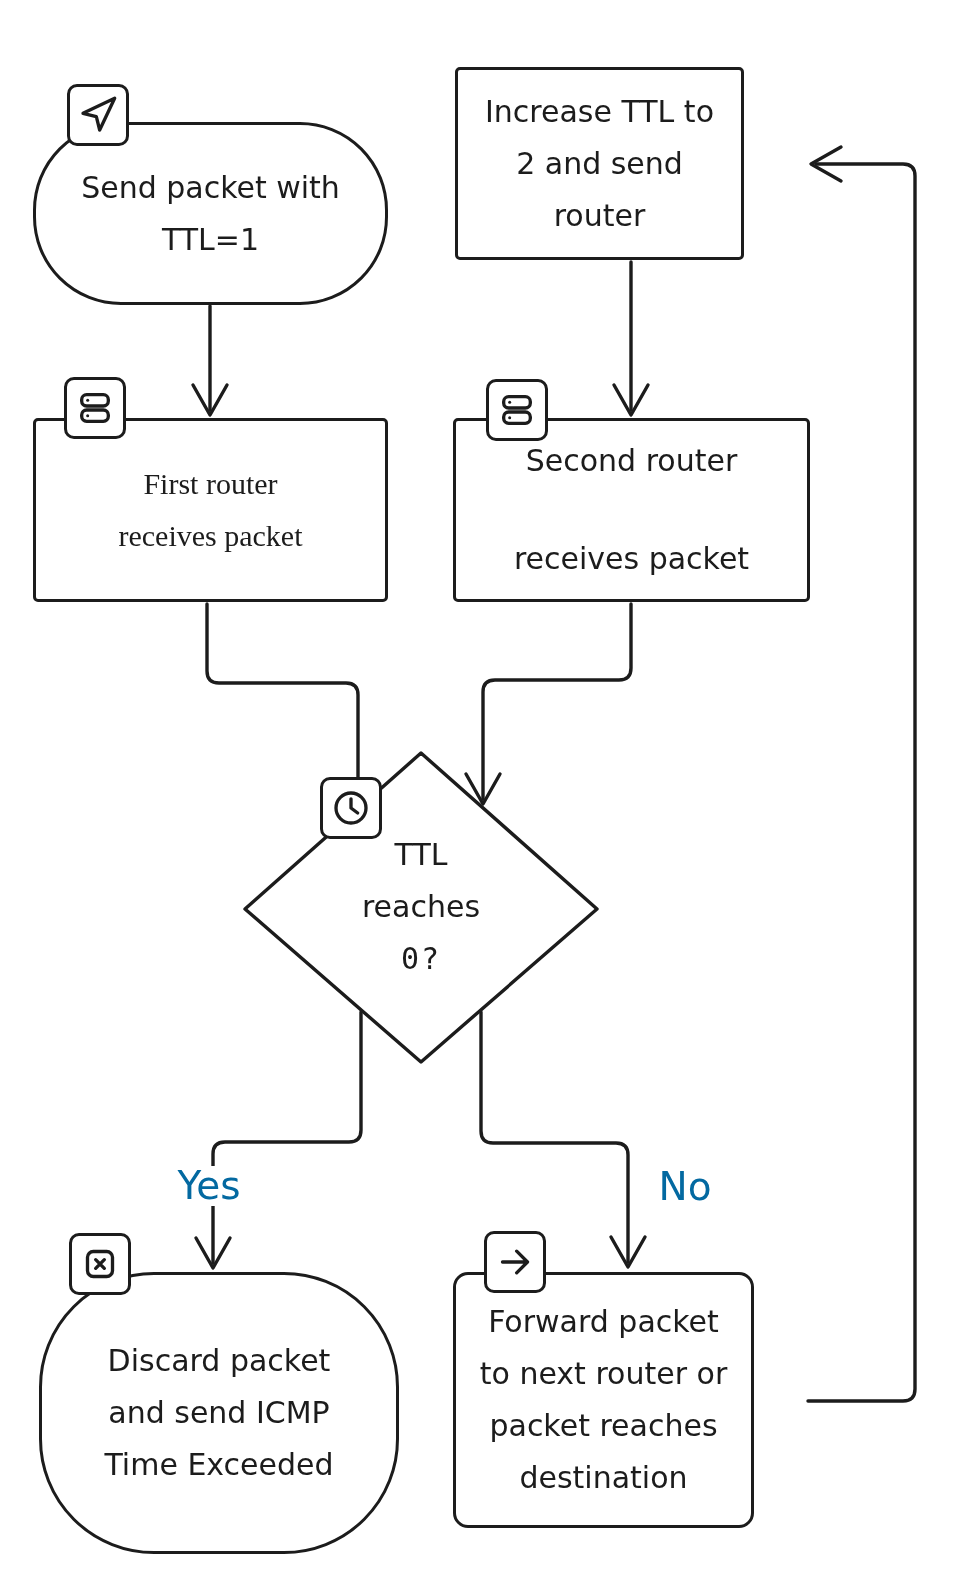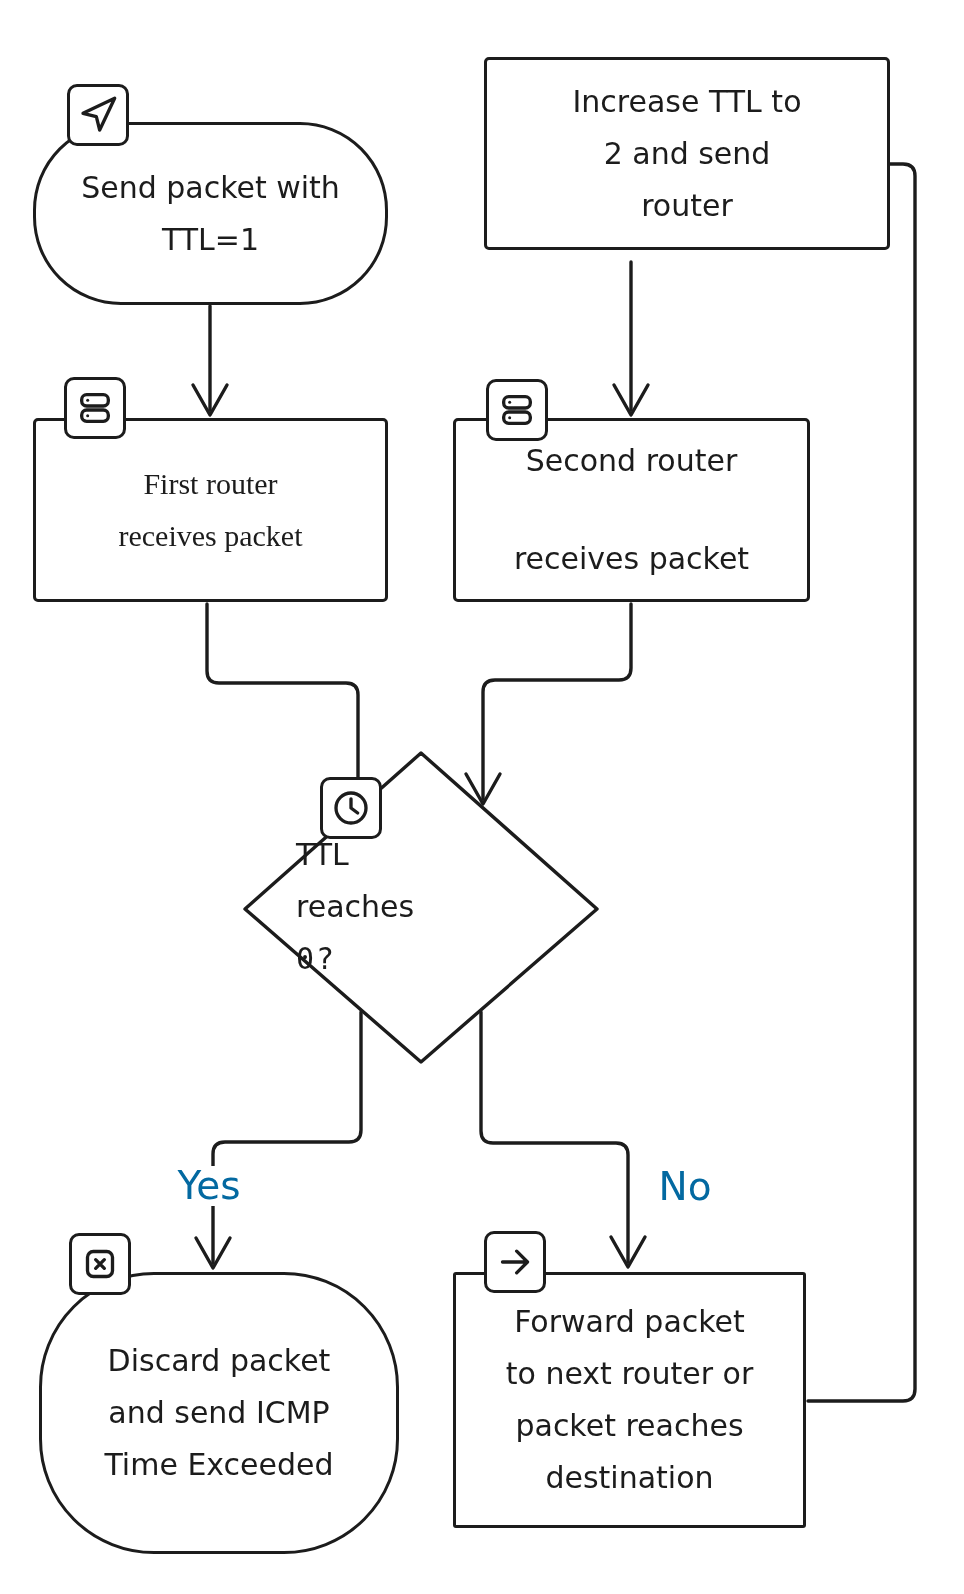--- a/index.html
+++ b/index.html
@@ -10,21 +10,21 @@
   .wires { position:absolute; left:0; top:0; width:964px; height:1594px; }
   .node {
     position:absolute; box-sizing:border-box;
     border:3px solid #1c1c1c; background:#ffffff;
     display:flex; flex-direction:column; align-items:center; justify-content:center;
     text-align:center; font-size:30px; line-height:52px; color:#1c1c1c;
   }
   .node span { display:block; white-space:nowrap; }
   .diamond-text {
     position:absolute; left:296px; top:829px; width:250px; height:156px;
-    display:flex; flex-direction:column; align-items:flex-start; justify-content:center;
+    display:flex; flex-direction:column; align-items:center; justify-content:center;
     text-align:center; font-size:30px; line-height:52px;
   }
   .mono-zero { font-family:"DejaVu Sans Mono","Liberation Mono",monospace; letter-spacing:2px; }
   .icon-frame {
     position:absolute; width:62px; height:62px; box-sizing:border-box;
     border:3px solid #1c1c1c; border-radius:10px; background:#ffffff;
     display:flex; align-items:center; justify-content:center;
   }
   .icon-frame svg { width:40px; height:40px; }
   .edge-label {
@@ -61,21 +61,21 @@
     <path d="M 196 1238 L 213 1268 L 230 1238"></path>
     <path d="M 611 1237 L 628 1267 L 645 1237"></path>
     <path d="M 841 147 L 811 164 L 841 181"></path>
   </svg>
 
   <div class="node" style="left:33px; top:122px; width:355px; height:183px; border-radius:88px;">
     <span>Send packet with</span>
     <span>TTL=1</span>
   </div>
 
-  <div class="node" style="left:455px; top:57px; width:406px; height:193px; border-radius:5px;margin-left:29px;">
+  <div class="node" style="left:455px; top:67px; width:289px; height:193px; border-radius:5px;">
     <span>Increase TTL to</span>
     <span>2 and send</span>
     <span>router</span>
   </div>
 
   <div class="node" style="left:33px; top:418px; width:355px; height:184px; border-radius:5px;font-family:Liberation Serif, serif;">
     <span>First router</span>
     <span>receives packet</span>
   </div>
 
@@ -89,21 +89,21 @@
     <span>reaches</span>
     <span class="mono-zero">0?</span>
   </div>
 
   <div class="node" style="left:39px; top:1272px; width:360px; height:282px; border-radius:115px;">
     <span>Discard packet</span>
     <span>and send ICMP</span>
     <span>Time Exceeded</span>
   </div>
 
-  <div class="node" style="left:453px; top:1272px; width:353px; height:256px; border-radius:3px;">
+  <div class="node" style="left:453px; top:1272px; width:301px; height:256px; border-radius:15px;">
     <span>Forward packet</span>
     <span>to next router or</span>
     <span>packet reaches</span>
     <span>destination</span>
   </div>
 
   <div class="edge-label" style="left:209px; top:1166px;">Yes</div>
   <div class="edge-label" style="left:685px; top:1167px;">No</div>
 
   <div class="icon-frame" style="left:67px; top:84px;">

